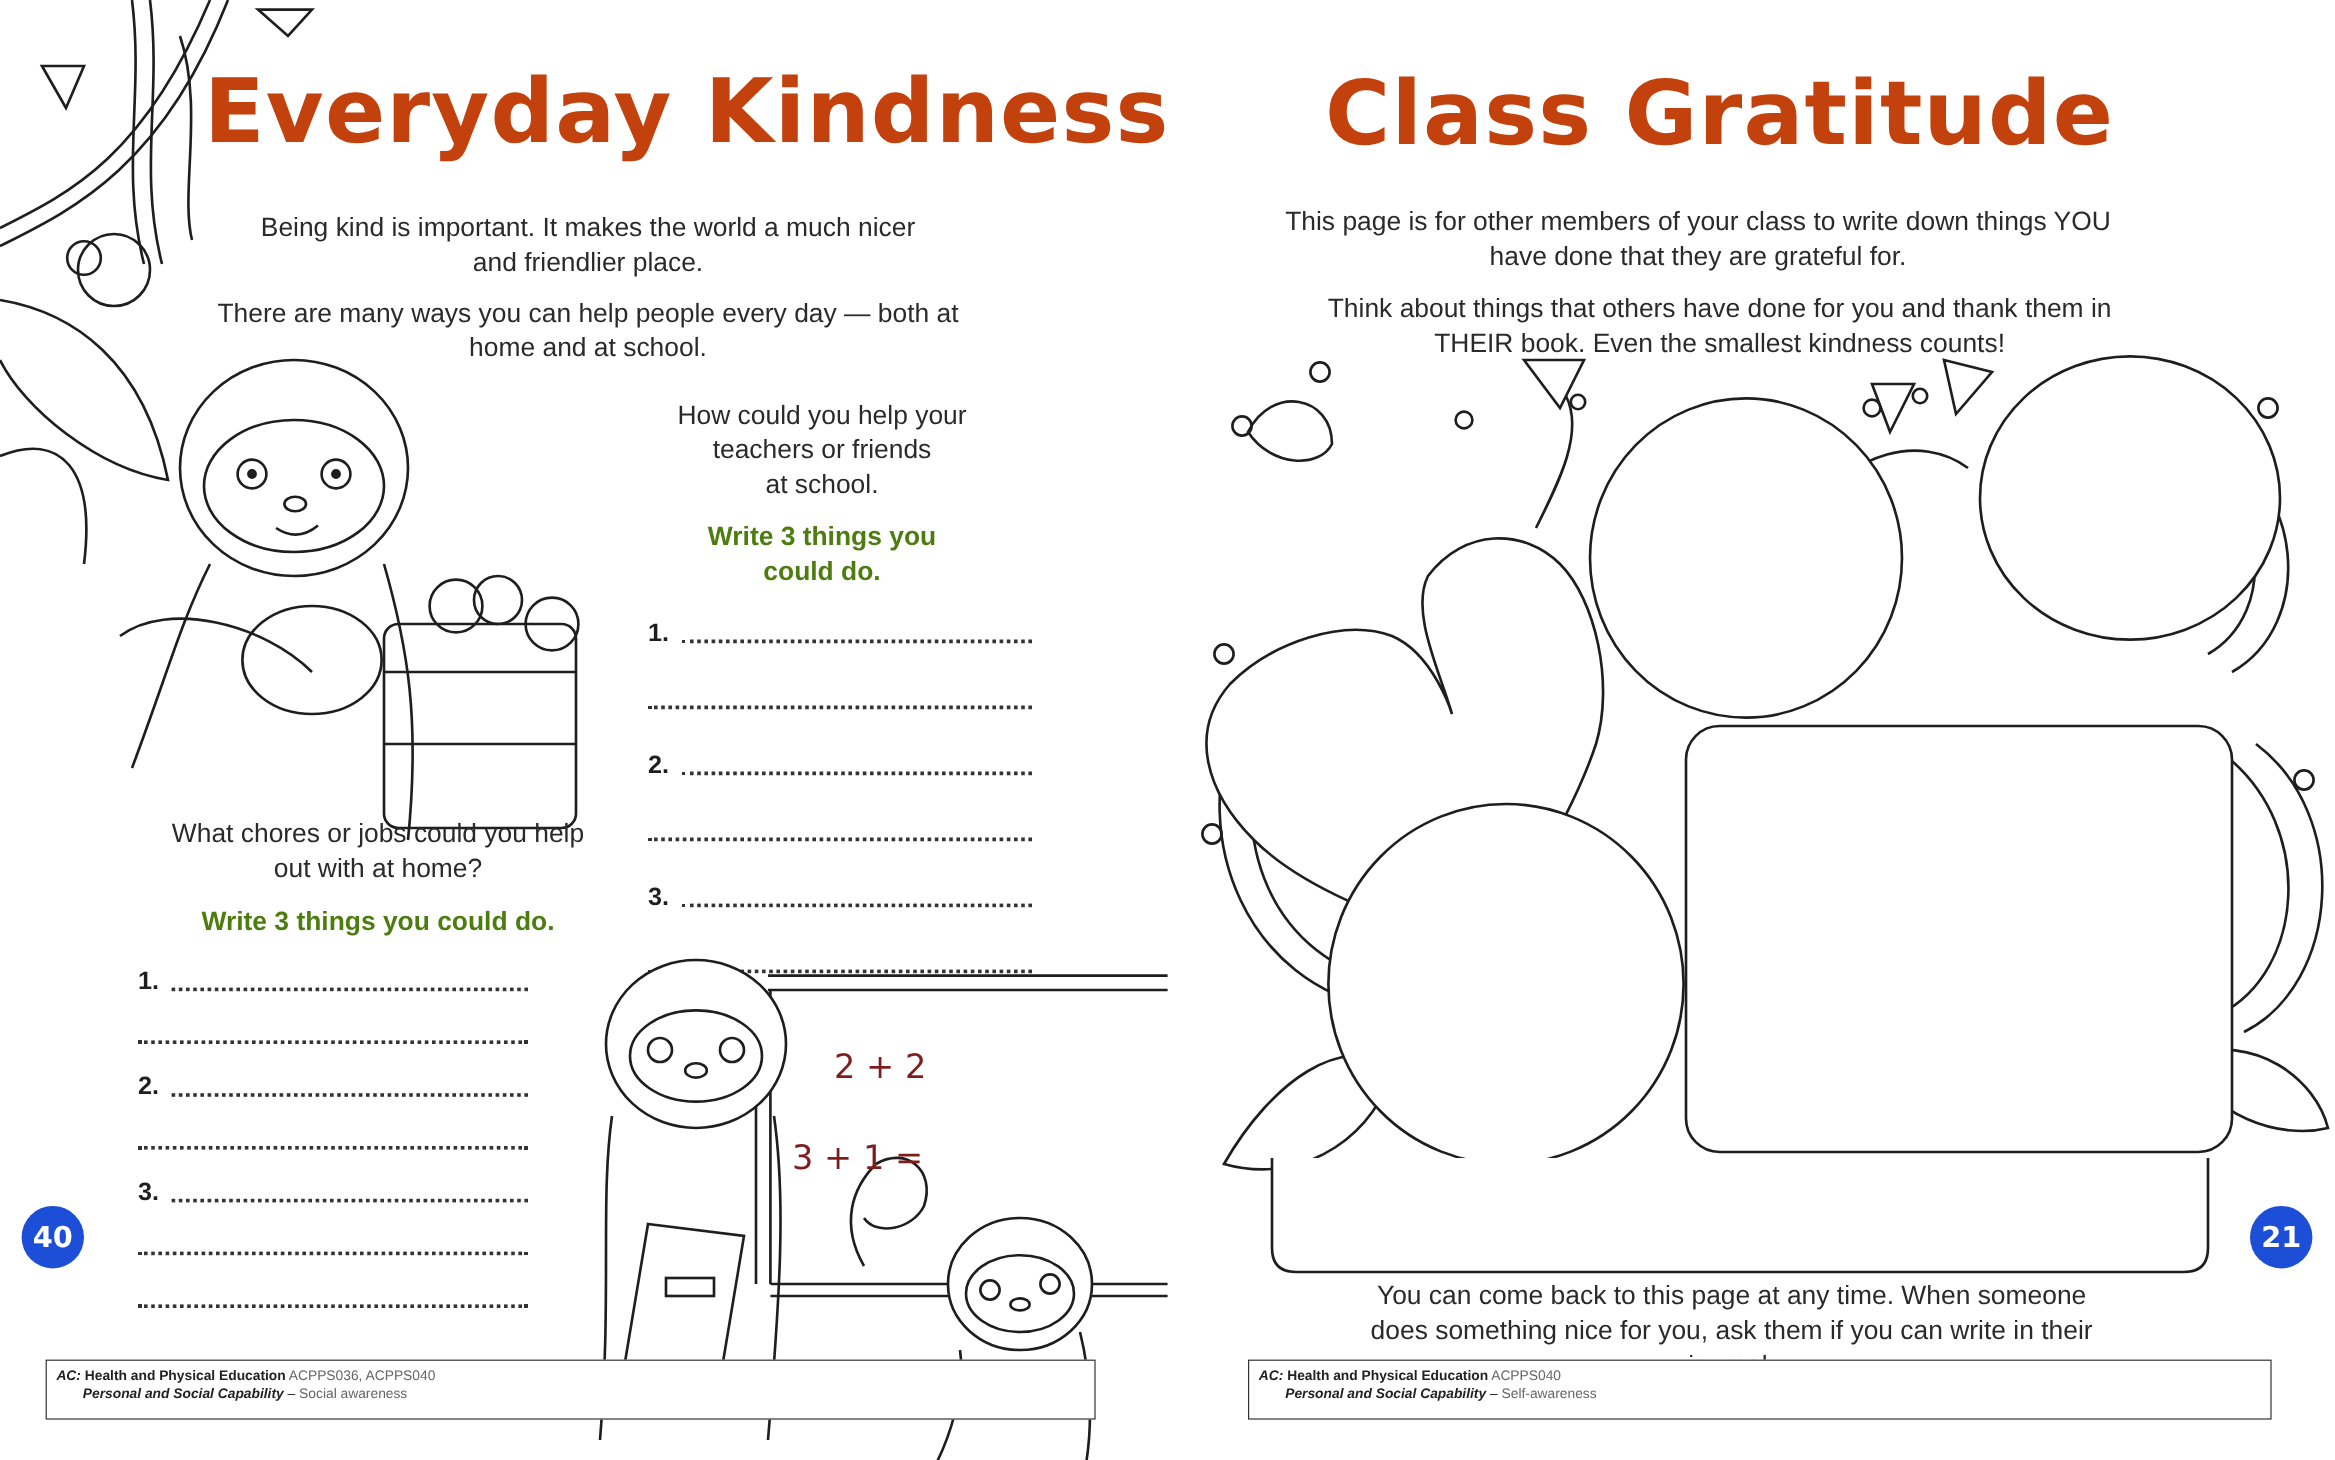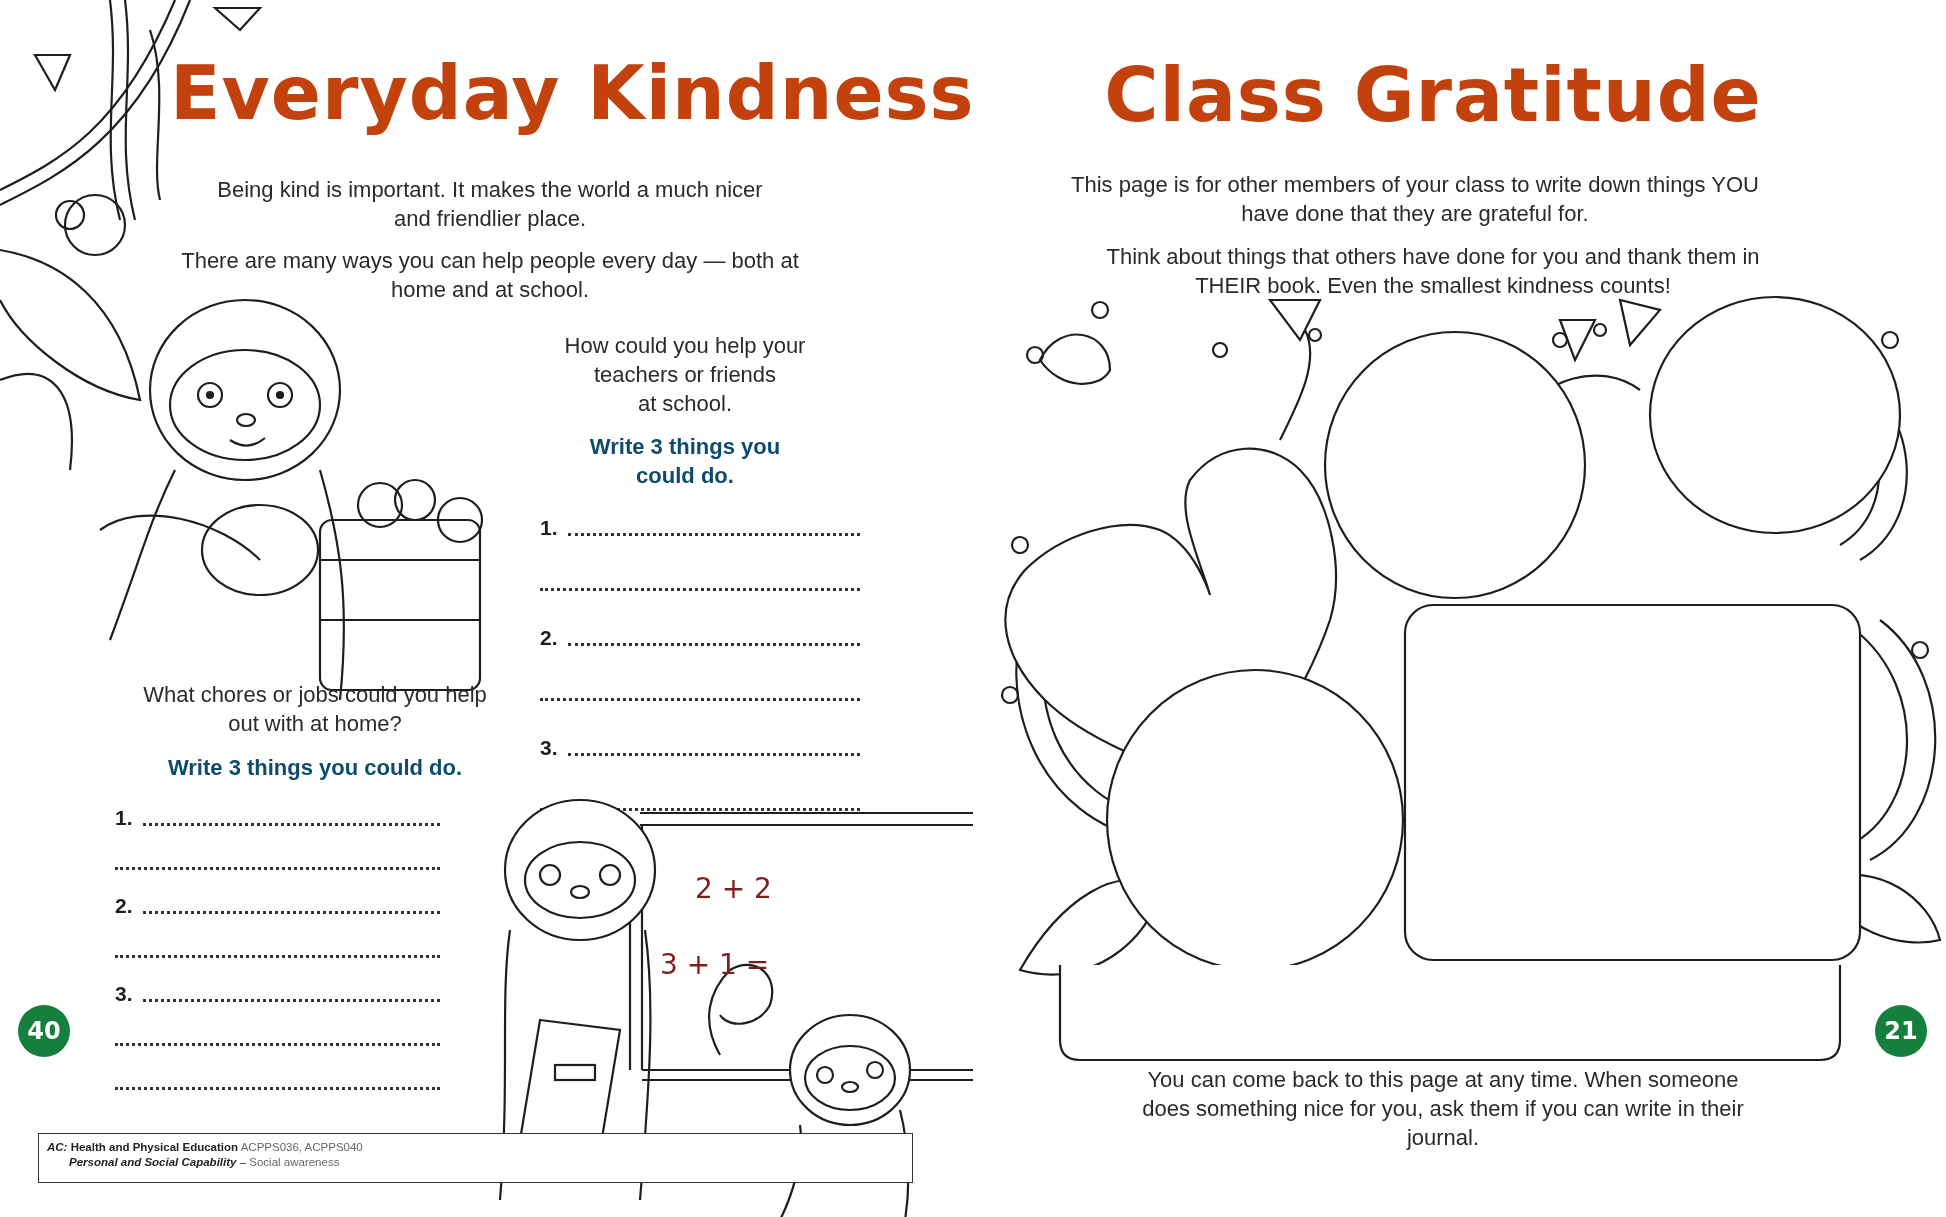--- a/index.html
+++ b/index.html
@@ -7,26 +7,26 @@
   body { position: relative; font-family: "Liberation Sans", "DejaVu Sans", sans-serif; color: #222; }
   .page { position: absolute; top: 0; height: 1217px; width: 973px; background: #fff; }
   .page.left { left: 0; }
   .page.right { left: 973px; }
   .abs { position: absolute; }
   .title {
     font-family: "DejaVu Sans", sans-serif; font-weight: bold; color: #c2410c;
     font-size: 74px; letter-spacing: 1px; white-space: nowrap; text-align: center;
   }
   .para { font-size: 22px; line-height: 29px; text-align: center; color: #2a2a2a; }
-  .bold { font-weight: bold; color: #0c4a6e; }
+  .bold { font-weight: bold; color: #4d7c0f; }
   .line-row { display: flex; align-items: flex-end; font-size: 21px; height: 30px; }
   .line-num { font-weight: bold; width: 28px; color: #1e1e1e; }
   .dots { flex: 1; border-bottom: 3px dotted #333; height: 16px; margin-bottom: 4px; }
   .page-num {
-    width: 52px; height: 52px; border-radius: 50%; background: #15803d; color: #fff;
+    width: 52px; height: 52px; border-radius: 50%; background: #1d4ed8; color: #fff;
     font-weight: bold; font-size: 24px; display: flex; align-items: center; justify-content: center;
     font-family: "DejaVu Sans", sans-serif;
   }
   .ac-box { border: 1.5px solid #333; background: #fff; font-size: 11.5px; line-height: 15px; padding: 6px 8px; }
   .ac-box .lbl { font-weight: bold; font-style: italic; }
   .ac-box .sub { padding-left: 22px; }
   .ac-box .gray { color: #666; }
   svg { position: absolute; overflow: visible; }
   .ill path, .ill circle, .ill ellipse, .ill rect, .ill line, .ill polyline { fill: none; stroke: #1e1e1e; stroke-width: 2.2; }
   .ill .white { fill: #fff; }
@@ -233,13 +233,25 @@
   <div class="abs" style="left:400px;top:360px;width:220px;height:210px;"></div>
   <div class="abs" style="left:705px;top:320px;width:200px;height:190px;"></div>
   <div class="abs" style="left:160px;top:710px;width:240px;height:230px;"></div>
   <div class="abs" style="left:450px;top:625px;width:420px;height:320px;"></div>
   <div class="abs" style="left:110px;top:975px;width:720px;height:70px;"></div>
 
   <div class="abs para" style="left:150px;top:1065px;width:640px;">You can come back to this page at any time. When someone does something nice for you, ask them if you can write in their journal.</div>
 
   <div class="abs page-num" style="left:902px;top:1005px;">21</div>
 
+  <div class="abs ac-box" style="left:67px;top:1133px;width:853px;height:50px;">
+    <div>
+      <span class="lbl">AC:</span>
+      <b>Health and Physical Education</b>
+      <span class="gray">ACPPS040</span>
+    </div>
+    <div class="sub">
+      <b><i>Personal and Social Capability</i></b>
+      <span>–</span>
+      <span class="gray">Self-awareness</span>
+    </div>
+  </div>
 </div>
 
 </body></html>

